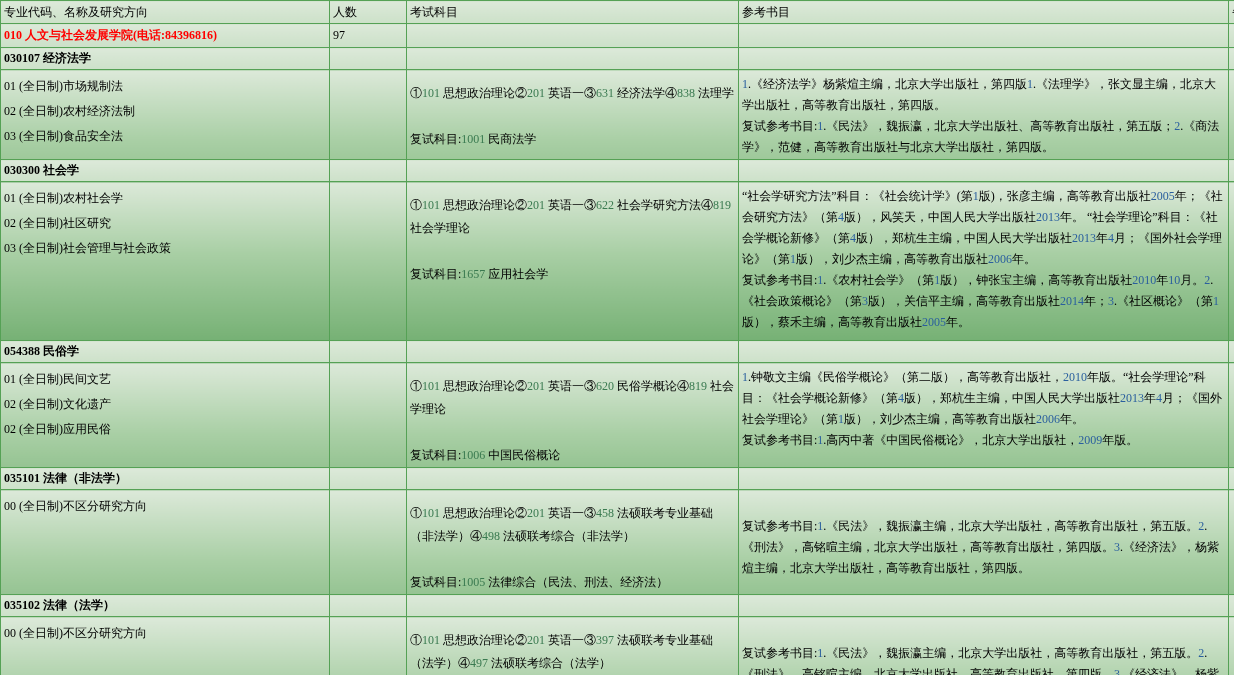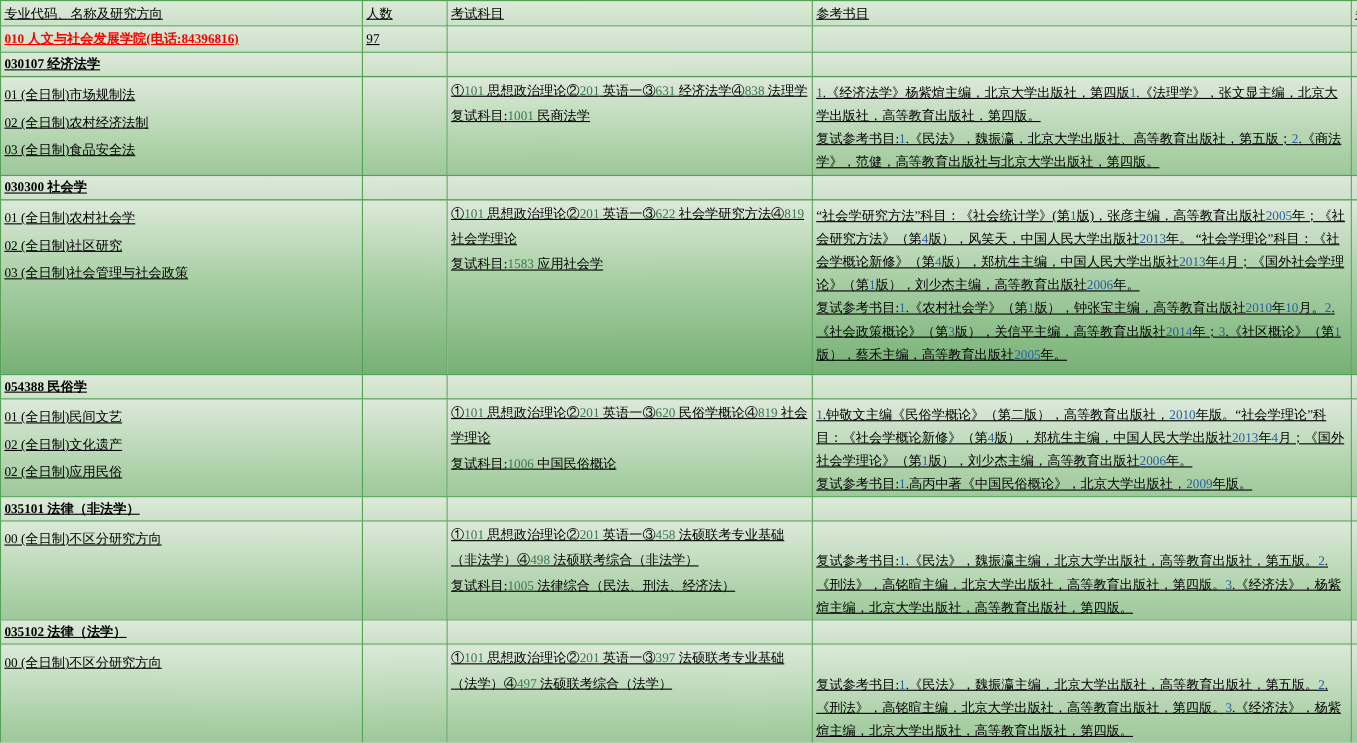--- a/index.html
+++ b/index.html
@@ -9,30 +9,29 @@
     font-size:12px;color:#000;
   }
   table{border-collapse:collapse;table-layout:fixed;width:1248px;}
   col.c1{width:329px;} col.c2{width:77px;} col.c3{width:332px;} col.c4{width:490px;} col.c5{width:20px;}
   td,th{
     border:1px solid #55a155;
     vertical-align:top;text-align:left;font-weight:normal;
     padding:0 2px 0 3px;overflow:hidden;
     
     background:linear-gradient(to bottom,#dce9d9 0px,#a9cfa5 70px,#6cab6b 175px);
-    text-decoration:underline;
   }
   tr.r-head th{height:22px;vertical-align:middle;}
   tr.r-college td{height:23px;vertical-align:middle;}
   tr.r-college td.name{color:#ff0000;font-weight:bold;}
   tr.r-section td{height:21px;vertical-align:middle;font-weight:bold;}
   td.dirs div{line-height:25px;white-space:nowrap;}
   td.dirs{padding-top:4px;}
-  td.exam{padding-top:1px;line-height:23px;}
-  td.exam .retest{}
+  td.exam{padding-top:12px;line-height:23px;}
+  td.exam .retest{margin-top:23px;}
   td.refs{padding-top:4px;line-height:21px;}
   td.refs.mid{padding-top:26px;}
   td.refs .dg{color:#2a5f9e;}
   td.exam .dg{color:#3a7a50;}
   .note-cell{white-space:nowrap;}
 </style>
 </head>
 <body>
 
 <table>
@@ -95,21 +94,21 @@
   </tr>
   <tr class="r-block" style="height:159px">
     <td class="dirs">
       <div>01 (全日制)农村社会学</div>
       <div>02 (全日制)社区研究</div>
       <div>03 (全日制)社会管理与社会政策</div>
     </td>
     <td></td>
     <td class="exam">
       <div class="numtint">①<span class="dg">101</span> 思想政治理论②<span class="dg">201</span> 英语一③<span class="dg">622</span> 社会学研究方法④<span class="dg">819</span> 社会学理论</div>
-      <div class="retest numtint">复试科目:<span class="dg">1583</span> 应用社会学</div>
+      <div class="retest numtint">复试科目:<span class="dg">1657</span> 应用社会学</div>
     </td>
     <td class="refs">
       <div class="numtint">“社会学研究方法”科目：《社会统计学》(第<span class="dg">1</span>版)，张彦主编，高等教育出版社<span class="dg">2005</span>年；《社会研究方法》（第<span class="dg">4</span>版），风笑天，中国人民大学出版社<span class="dg">2013</span>年。 “社会学理论”科目：《社会学概论新修》（第<span class="dg">4</span>版），郑杭生主编，中国人民大学出版社<span class="dg">2013</span>年<span class="dg">4</span>月；《国外社会学理论》（第<span class="dg">1</span>版），刘少杰主编，高等教育出版社<span class="dg">2006</span>年。</div>
       <div class="numtint">复试参考书目:<span class="dg">1</span>.《农村社会学》（第<span class="dg">1</span>版），钟张宝主编，高等教育出版社<span class="dg">2010</span>年<span class="dg">10</span>月。<span class="dg">2</span>.《社会政策概论》（第<span class="dg">3</span>版），关信平主编，高等教育出版社<span class="dg">2014</span>年；<span class="dg">3</span>.《社区概论》（第<span class="dg">1</span>版），蔡禾主编，高等教育出版社<span class="dg">2005</span>年。</div>
     </td>
     <td></td>
   </tr>
 
   <tr class="r-section">
     <td>054388 民俗学</td>

